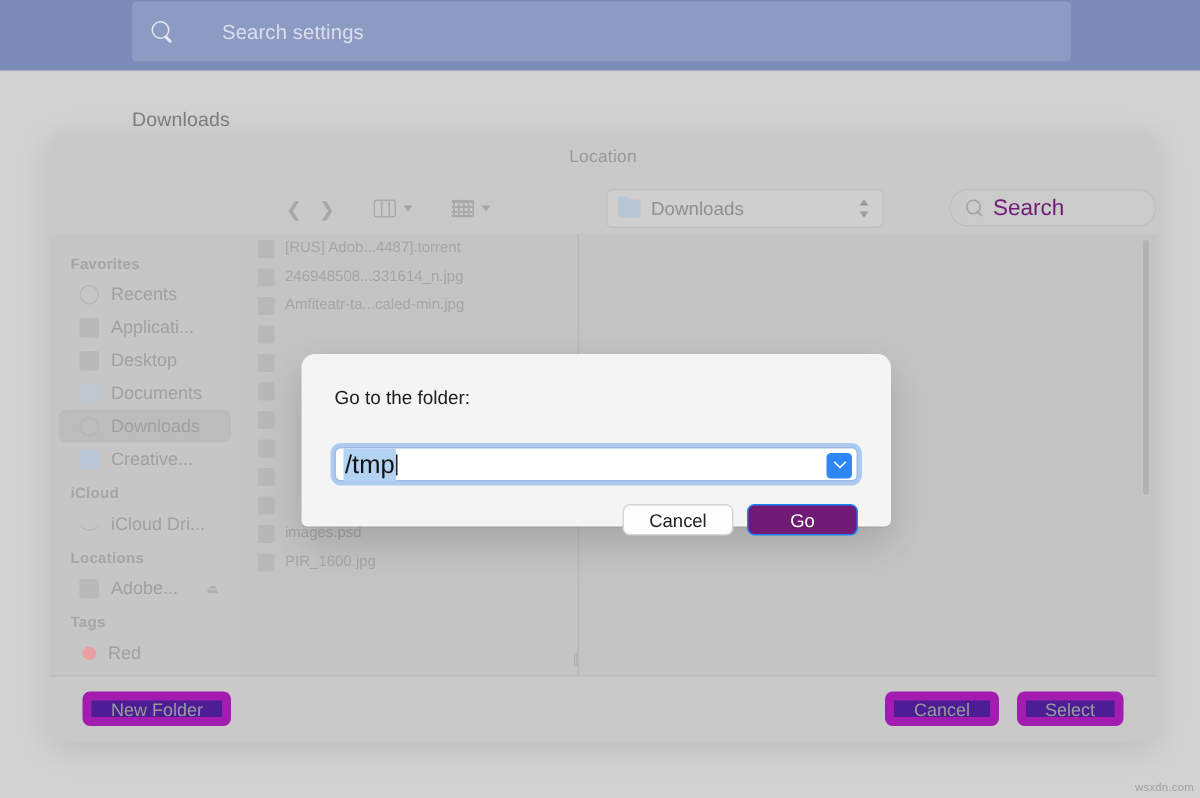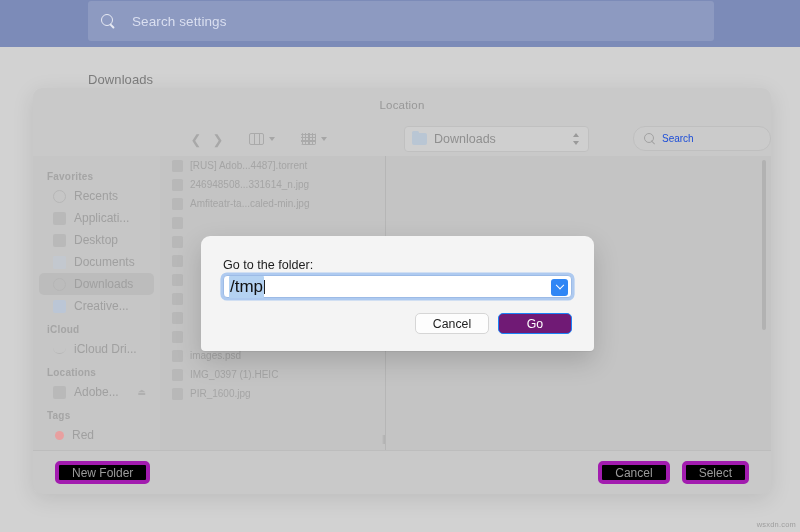--- a/index.html
+++ b/index.html
@@ -29,20 +29,21 @@
   }
   #search-settings {
     position: absolute;
     left: 88px; top: 1px;
     width: 626px; height: 40px;
     background: rgba(255,255,255,0.13);
     border-radius: 3px;
     display: flex;
     align-items: center;
     padding-left: 13px;
+    gap: 16px;
   }
   #search-settings .mag {
     width: 15px; height: 15px;
     position: relative;
     flex: 0 0 auto;
     margin-right: 16px;
   }
   #search-settings .mag::before {
     content: "";
     position: absolute;
@@ -224,21 +225,21 @@
   }
   #finder-search .mag2::after {
     content: "";
     position: absolute;
     left: 7px; top: 7px;
     width: 4.5px; height: 1.4px;
     background: #a2a2a2;
     transform: rotate(45deg);
     transform-origin: left center;
   }
-  #finder-search span { font-size: 10px; color: #1d4ed8; }
+  #finder-search span { font-size: 15px; color: #701a75; }
 
   
   #sidebar {
     position: absolute;
     left: 0; top: 68px;
     width: 127px; bottom: 0;
     background: #c6c6c6;
     padding-top: 8px;
     overflow: hidden;
   }
@@ -345,22 +346,22 @@
     background: #c9c9c9;
     border-top: 1px solid #bdbdbd;
     display: flex;
     align-items: center;
     padding: 0 22px 0 22px;
   }
   .bb-btn {
     height: 23px;
     min-width: 66px;
     padding: 0 13px;
-    border: 4px solid #a21caf;
-    background: #000000;
+    border: 6px solid #a21caf;
+    background: #4c1d95;
     border-radius: 5px;
     font-size: 12px;
     color: #9b9b9b;
     display: flex;
     align-items: center;
     justify-content: center;
     text-align: center;
   }
   .bb-right { margin-left: auto; display: flex; gap: 12px; }
 
@@ -370,21 +371,21 @@
     left: 201px; top: 236px;
     width: 393px; height: 115px;
     background: #f4f4f4;
     border-radius: 9px 9px 4px 4px;
     box-shadow: 0 10px 26px rgba(0,0,0,0.17), 0 1px 0 rgba(0,0,0,0.05);
     padding: 22px 22px 0 22px;
   }
   #sheet-label {
     font-size: 12.6px;
     color: #1d1d1d;
-    margin-bottom: 3px;
+    margin-bottom: 26px;
   }
   #goto-field {
     position: relative;
     height: 23px;
     background: #ffffff;
     border: 1px solid #9dbbe6;
     border-radius: 4px;
     box-shadow: 0 0 0 2.6px rgba(70,140,235,0.40);
     display: flex;
     align-items: center;
@@ -600,24 +601,20 @@
       <div class="frow">
           <span class="fic"></span>
           <span></span>
         </div>
       <div class="frow">
         <span class="fic"></span>
         <span>images.psd</span>
       </div>
       <div class="frow">
         <span class="fic"></span>
-        <span>IMG_0397 (1).HEIC</span>
-      </div>
-      <div class="frow">
-        <span class="fic"></span>
         <span>PIR_1600.jpg</span>
       </div>
 
       <div id="file-scroll"></div>
     </div>
 
     <div id="bottom-bar">
       <div class="bb-btn">New Folder</div>
       <div class="bb-right">
         <div class="bb-btn">Cancel</div>

